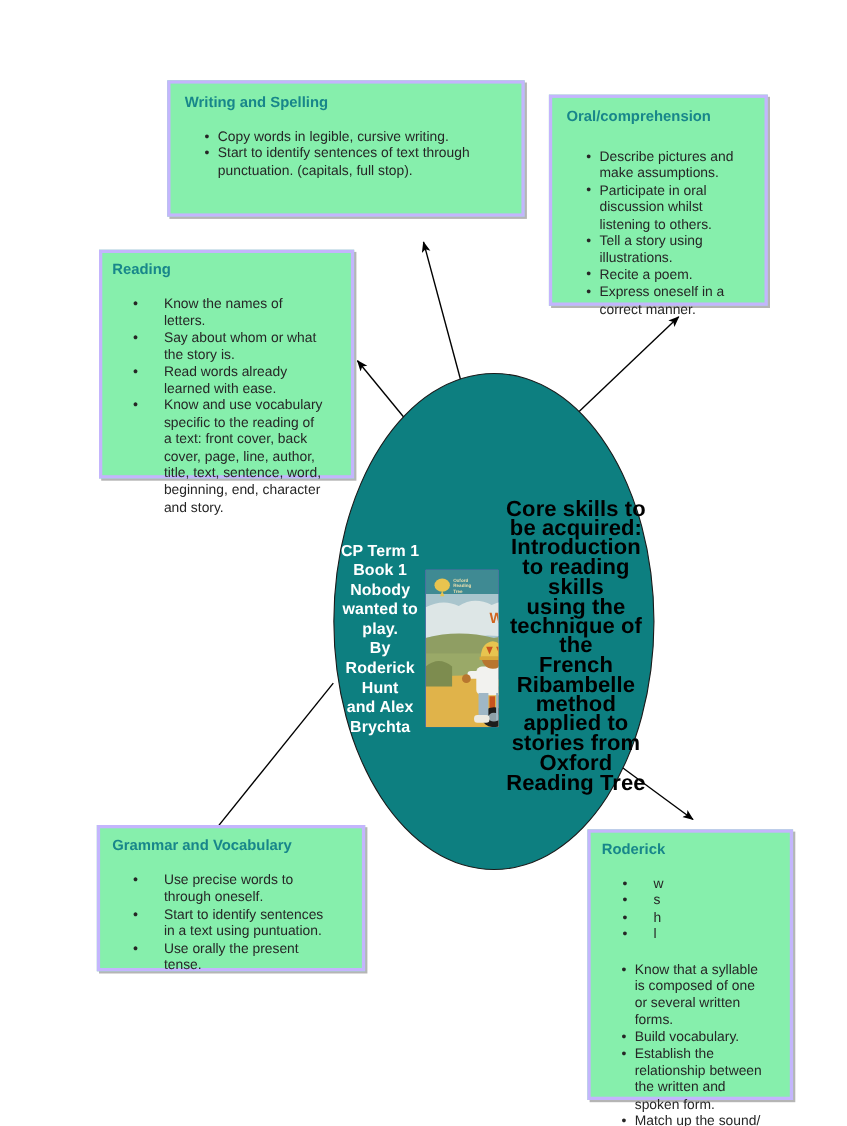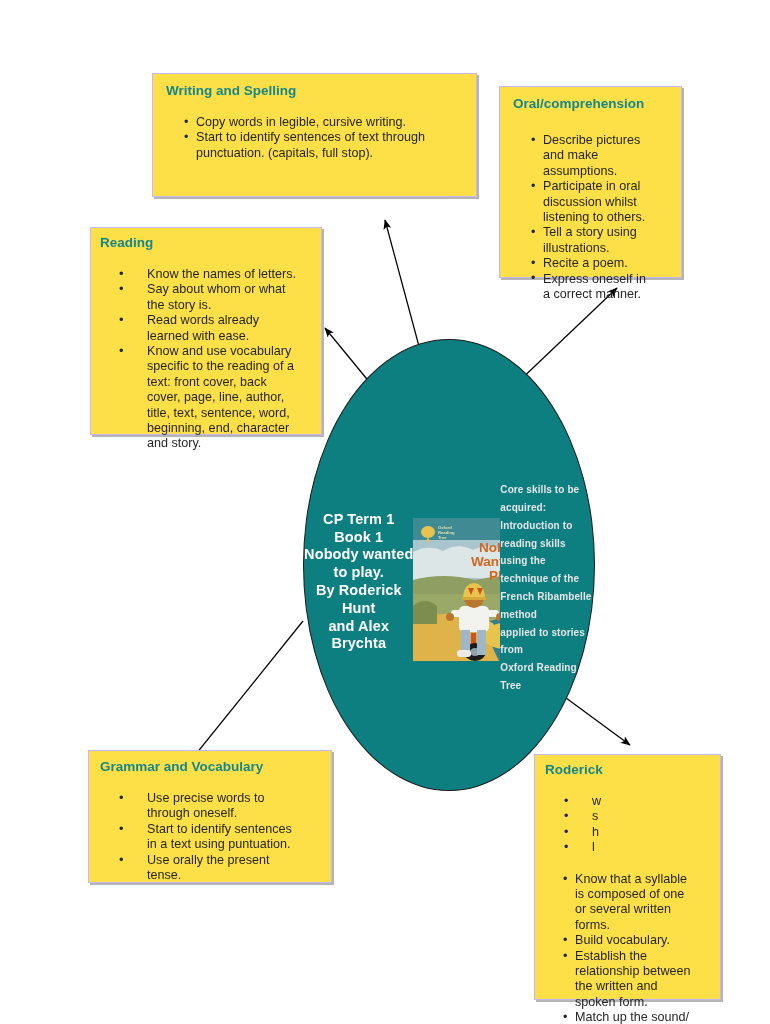--- a/index.html
+++ b/index.html
@@ -59,38 +59,38 @@
   }
   .book-cover {
     position: relative;
     width: 130px;
     height: 143px;
     margin-top: 14px;
     overflow: hidden;
     background: #d946ef;
   }
   .ellipse-core {
-    color: #e5e5e5;
+    color: #000000;
     font-weight: bold;
-    font-size: 10px;
+    font-size: 20px;
     line-height: 17.8px;
-    text-align: left;
+    text-align: center;
     white-space: pre-line;
     margin-top: 12px;
     letter-spacing: 0.1px;
   }
 
   
   .cover-svg { display: block; width: 130px; height: 143px; }
 
   
   .box {
     position: absolute;
-    background: #fde047;
-    border: 1px solid #c4b5fd;
+    background: #86efac;
+    border: 3px solid #c4b5fd;
     box-shadow: 2px 2px 0 rgba(120,120,120,0.55);
     z-index: 4;
     box-sizing: border-box;
   }
   .box-title {
     color: #18868a;
     font-weight: bold;
     font-size: 13.5px;
     line-height: 16px;
     margin: 0;
@@ -122,21 +122,21 @@
   .bul-wide li::before { left: 3px; top: -1px; font-size: 13px; }
 
   
   #box-writing {
     left: 152px; top: 73px; width: 325px; height: 124px;
     padding: 9px 12px 0 13px;
   }
   #box-writing .box-title { margin-bottom: 14px; }
 
   #box-oral {
-    left: 499px; top: 86px; width: 183px; height: 192px;
+    left: 499px; top: 86px; width: 199px; height: 192px;
     padding: 9px 10px 0 13px;
   }
   #box-oral .box-title { margin-bottom: 21px; }
 
   #box-reading {
     left: 90px; top: 227px; width: 232px; height: 208px;
     padding: 7px 8px 0 9px;
   }
   #box-reading .box-title { margin-bottom: 1px; }
 

